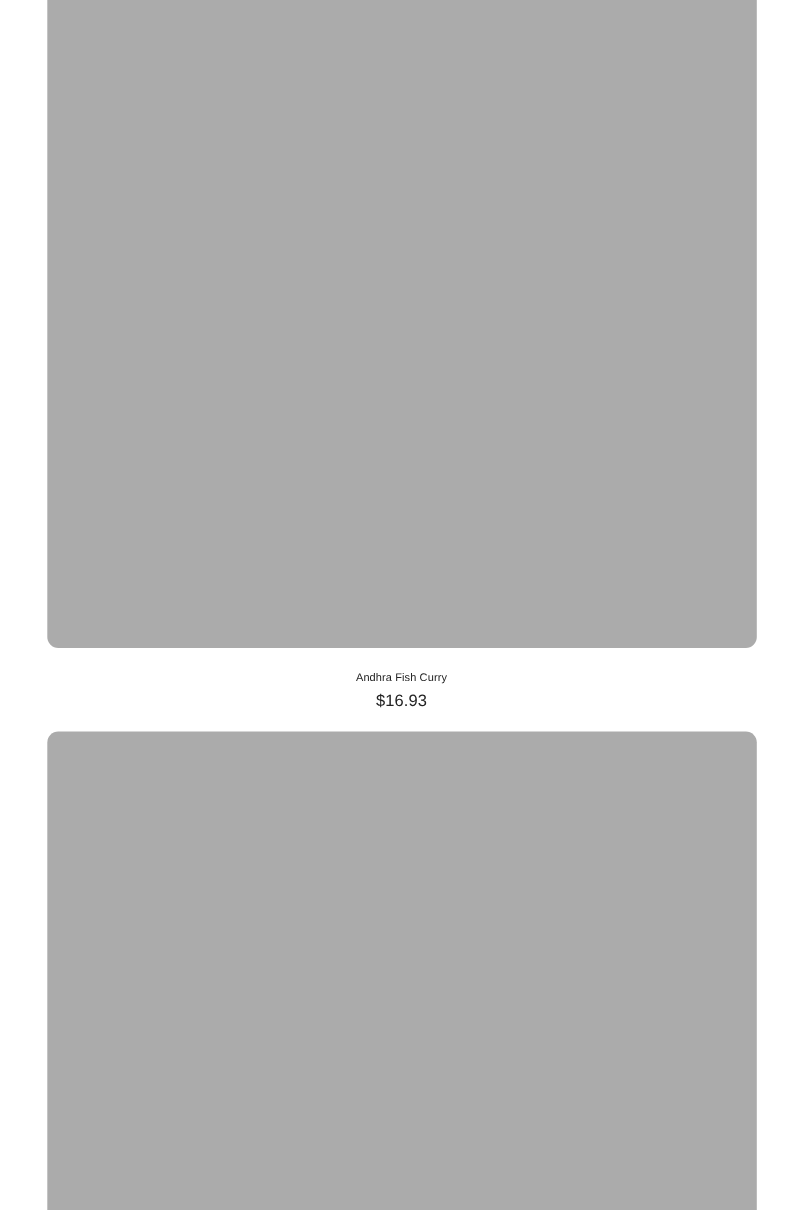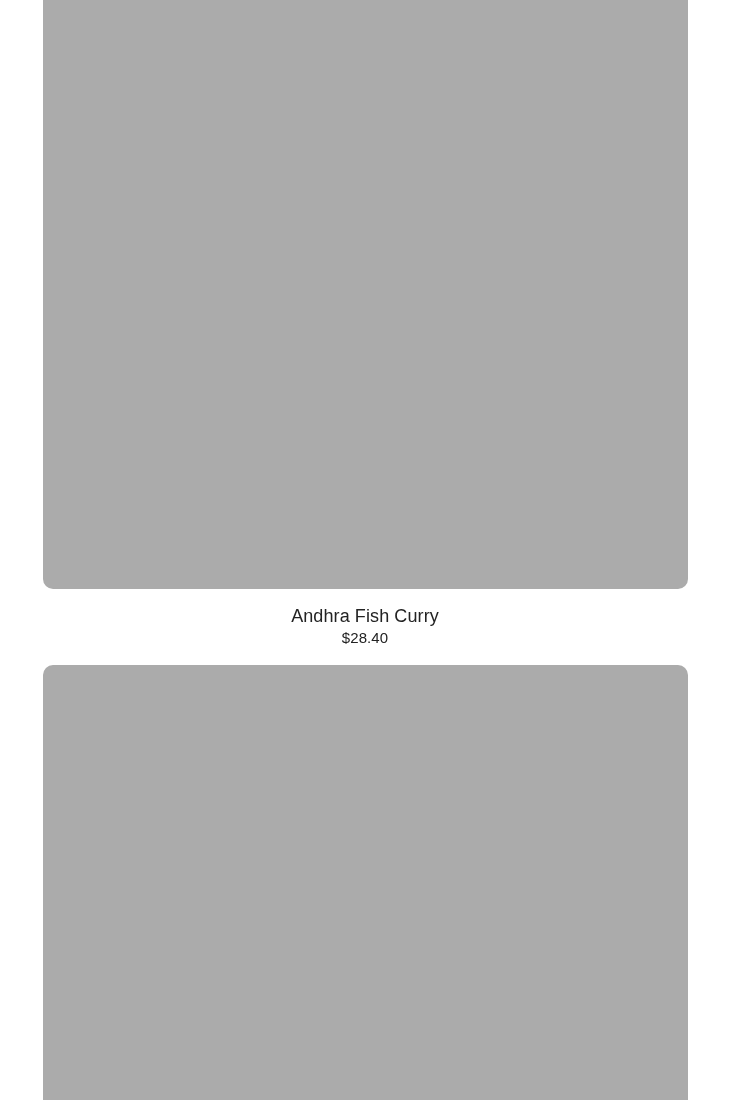--- a/index.html
+++ b/index.html
@@ -58,21 +58,21 @@
     border-bottom-right-radius: 0;
   }
 
   .item-caption {
     text-align: center;
     padding-top: 19px;
     padding-bottom: 18px;
   }
 
   .item-name {
-    font-size: 18px;
+    font-size: 10px;
     line-height: 17px;
     color: #232323;
     letter-spacing: 0.1px;
   }
 
   .item-price {
     font-size: 15px;
     line-height: 18px;
     color: #232323;
     margin-top: 4px;
@@ -83,21 +83,21 @@
 <body>
 
 <div class="viewport">
 
   <div class="item-list">
 
     <div class="menu-item is-clipped-top">
       <div class="item-thumb"></div>
       <div class="item-caption">
         <div class="item-name">Andhra Fish Curry</div>
-        <div class="item-price">$28.40</div>
+        <div class="item-price">$16.93</div>
       </div>
     </div>
 
     <div class="menu-item is-clipped-bottom">
       <div class="item-thumb"></div>
     </div>
 
   </div>
 
 </div>

